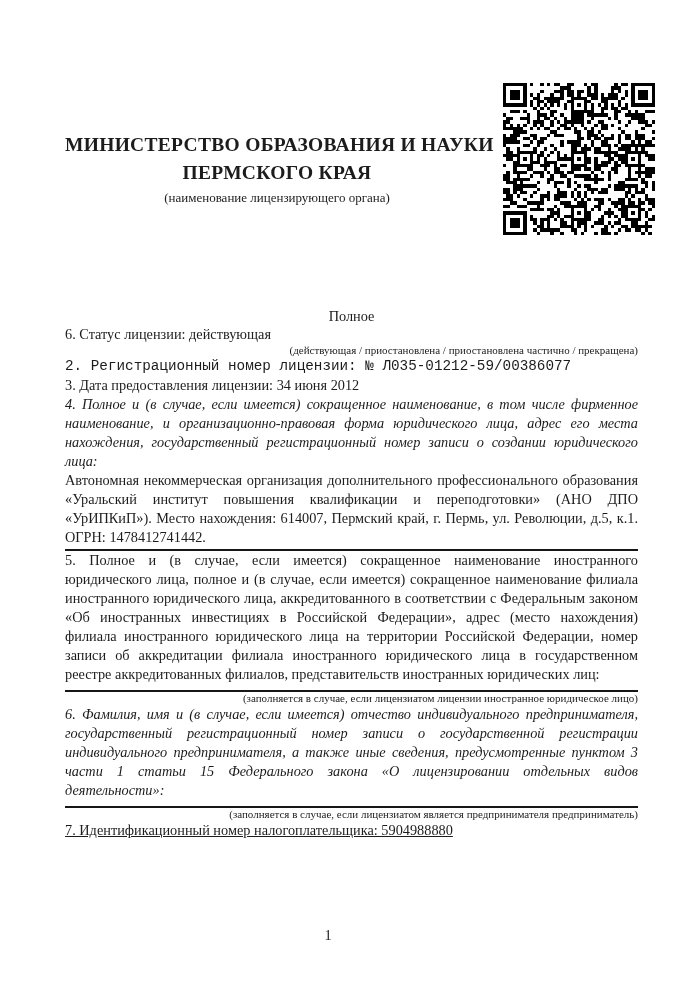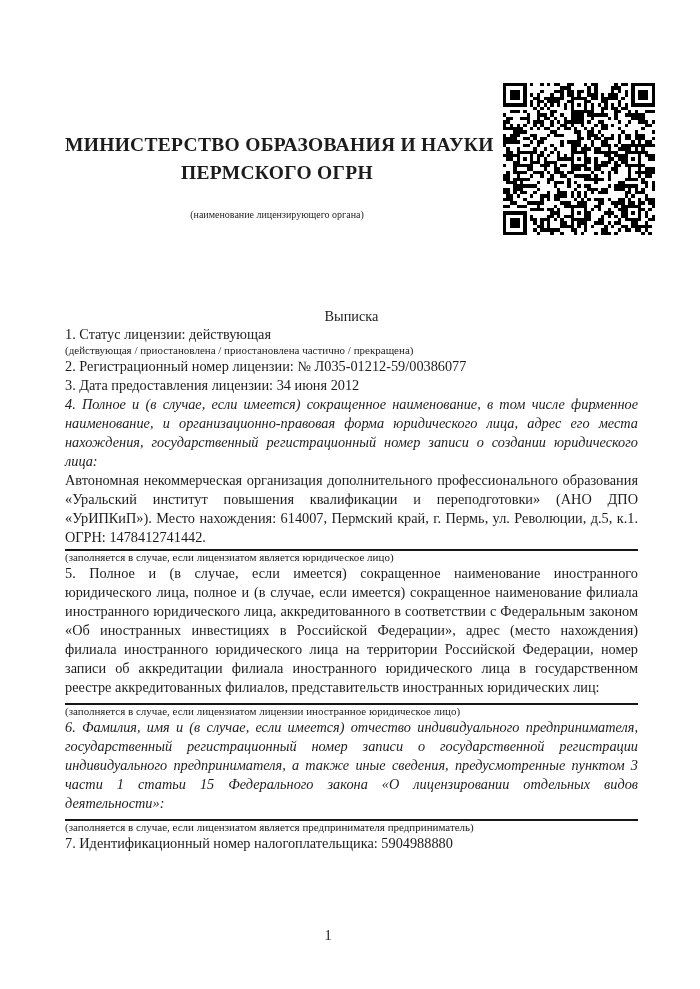--- a/index.html
+++ b/index.html
@@ -32,23 +32,23 @@
     text-align: center;
   }
   .ministry-line {
     font-weight: bold;
     font-size: 19.5px;
     line-height: 28px;
     letter-spacing: 0.3px;
     white-space: nowrap;
   }
   .ministry-caption {
-    font-size: 10px;
+    font-size: 13px;
     line-height: 13px;
-    margin-top: 21px;
+    margin-top: 4px;
   }
   
   .content {
     position: absolute;
     left: 65px;
     top: 308px;
     width: 573px;
     font-size: 14.3px;
     line-height: 19px;
   }
@@ -56,38 +56,38 @@
   .doc-title { text-align: center; }
   .doc-title div { line-height: 17px; }
   .just {
     text-align: justify;
     text-align-last: left;
     hyphens: none;
   }
   .caption {
     font-size: 11px;
     line-height: 13px;
-    text-align: left;
+    text-align: right;
   }
   .rule {
     height: 0;
     border-top: 2px solid #161616;
   }
   .m-item1 { margin-top: 29px; }
   .m-cap1  { margin-top: 4px;  }
-  .m-item2 { margin-top: 17px; }
+  .m-item2 { margin-top: 17px; font-family: Liberation Mono, monospace; }
   .m-item3 { margin-top: 13px; }
   .m-item4 { margin-top: 12px; font-style: italic; }
   .m-rule4 { margin-top: 2px;  }
   .m-cap   { margin-top: 3px;  }
   .m-item5 { margin-top: 6px;  }
   .m-rule5 { margin-top: 6px;  }
   .m-item6 { margin-top: 13px; font-style: italic; }
   .m-rule6 { margin-top: 6px;  }
-  .m-item7 { margin-top: 23px; }
+  .m-item7 { margin-top: 23px; text-decoration: underline; }
   
   .page-number {
     position: absolute;
     left: 0;
     top: 926px;
     width: 656px;
     text-align: center;
     font-size: 14.3px;
     line-height: 19px;
   }
@@ -123,41 +123,40 @@
       <rect x="20" y="36" width="5" height="5" fill="#000000"></rect>
       <rect x="21" y="37" width="3" height="3" fill="#ffffff"></rect>
       <rect x="22" y="38" width="1" height="1" fill="#000000"></rect>
       <rect x="36" y="36" width="5" height="5" fill="#000000"></rect>
       <rect x="37" y="37" width="3" height="3" fill="#ffffff"></rect>
       <rect x="38" y="38" width="1" height="1" fill="#000000"></rect>
     </svg>
 
   <div class="ministry">
     <div class="ministry-line">МИНИСТЕРСТВО ОБРАЗОВАНИЯ И НАУКИ</div>
-    <div class="ministry-line">ПЕРМСКОГО ОГРН</div>
+    <div class="ministry-line">ПЕРМСКОГО КРАЯ</div>
     <div class="ministry-caption">(наименование лицензирующего органа)</div>
   </div>
 
   <div class="content">
 
     <div class="doc-title">
-      <div>Выписка</div>
+      <div>Полное</div>
     </div>
 
-    <p class="m-item1">1. Статус лицензии: действующая</p>
+    <p class="m-item1">6. Статус лицензии: действующая</p>
     <p class="caption m-cap1">(действующая / приостановлена / приостановлена частично / прекращена)</p>
 
     <p class="m-item2">2. Регистрационный номер лицензии: № Л035-01212-59/00386077</p>
 
     <p class="m-item3">3. Дата предоставления лицензии: 34 июня 2012</p>
 
     <p class="just m-item4">4. Полное и (в случае, если имеется) сокращенное наименование, в том числе фирменное наименование, и организационно-правовая форма юридического лица, адрес его места нахождения, государственный регистрационный номер записи о создании юридического лица:</p>
     <p class="just">Автономная некоммерческая организация дополнительного профессионального образования «Уральский институт повышения квалификации и переподготовки» (АНО ДПО «УрИПКиП»). Место нахождения: 614007, Пермский край, г. Пермь, ул. Революции, д.5, к.1. ОГРН: 1478412741442.</p>
     <div class="rule m-rule4"></div>
-    <p class="caption m-cap">(заполняется в случае, если лицензиатом является юридическое лицо)</p>
 
     <p class="just m-item5">5. Полное и (в случае, если имеется) сокращенное наименование иностранного юридического лица, полное и (в случае, если имеется) сокращенное наименование филиала иностранного юридического лица, аккредитованного в соответствии с Федеральным законом «Об иностранных инвестициях в Российской Федерации», адрес (место нахождения) филиала иностранного юридического лица на территории Российской Федерации, номер записи об аккредитации филиала иностранного юридического лица в государственном реестре аккредитованных филиалов, представительств иностранных юридических лиц:</p>
     <div class="rule m-rule5"></div>
     <p class="caption m-cap">(заполняется в случае, если лицензиатом лицензии иностранное юридическое лицо)</p>
 
     <p class="just m-item6">6. Фамилия, имя и (в случае, если имеется) отчество индивидуального предпринимателя, государственный регистрационный номер записи о государственной регистрации индивидуального предпринимателя, а также иные сведения, предусмотренные пунктом 3 части 1 статьи 15 Федерального закона «О лицензировании отдельных видов деятельности»:</p>
     <div class="rule m-rule6"></div>
     <p class="caption m-cap">(заполняется в случае, если лицензиатом является предпринимателя предприниматель)</p>
 
     <p class="m-item7">7. Идентификационный номер налогоплательщика: 5904988880</p>

